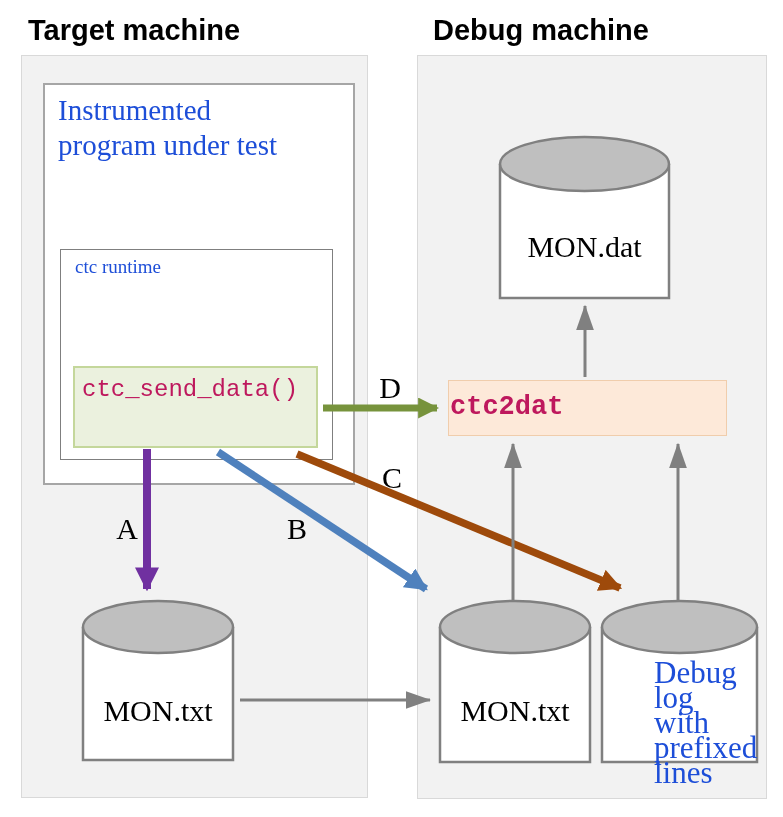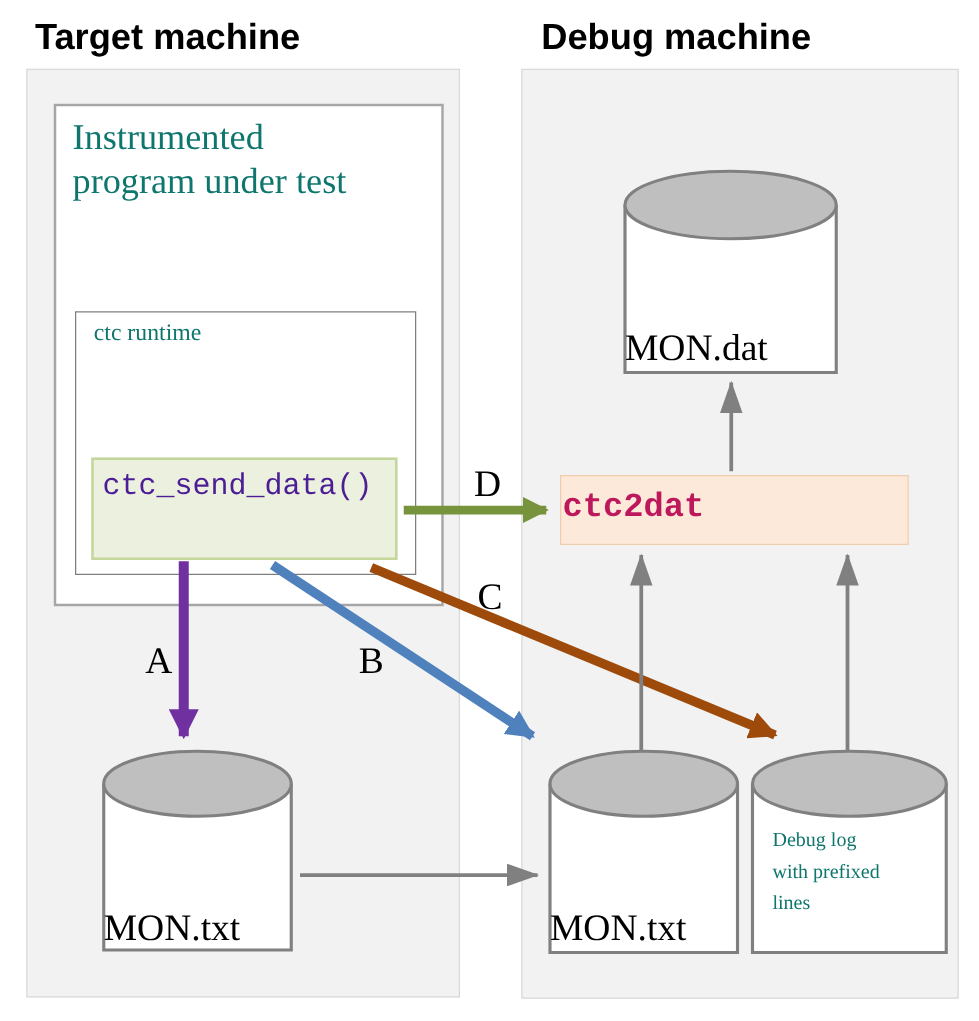--- a/index.html
+++ b/index.html
@@ -11,34 +11,34 @@
     position:absolute;background:#F2F2F2;border:1.5px solid #D9D9D9;
     box-sizing:border-box;z-index:0;
   }
   .heading{
     position:absolute;font-family:"Liberation Sans",sans-serif;
     font-weight:bold;font-size:29px;color:#000;z-index:3;white-space:nowrap;
   }
   .box{position:absolute;box-sizing:border-box;z-index:1;}
   .box-white{background:#ffffff;}
   .serif-label{
-    position:absolute;font-family:"Liberation Serif",serif;color:#0f766e;
+    position:absolute;font-family:"Liberation Serif",serif;color:#1d4ed8;
     z-index:3;white-space:pre-line;
   }
   .mono-label{
     position:absolute;font-family:"Liberation Mono","DejaVu Sans Mono",monospace;
-    color:#4c1d95;z-index:3;white-space:nowrap;
+    color:#be185d;z-index:3;white-space:nowrap;
   }
   .arrow-label{
     position:absolute;font-family:"Liberation Serif",serif;font-size:30px;color:#000;
     z-index:3;transform:translate(-50%,-50%);white-space:nowrap;
   }
   .cyl-label{
     position:absolute;font-family:"Liberation Serif",serif;font-size:30px;color:#000;
-    z-index:3;margin-top:32px;
+    z-index:3;text-align:center;
   }
   #overlay{position:absolute;left:0;top:0;z-index:2;}
 </style>
 </head>
 <body>
 
 <div id="stage">
 
   <div class="panel" style="left:21px;top:55px;width:347px;height:743px;"></div>
   <div class="panel" style="left:417px;top:55px;width:350px;height:744px;"></div>
@@ -53,21 +53,21 @@
 
   <div class="serif-label" style="left:58px;top:93px;font-size:29px;line-height:35px;">Instrumented
 program under test</div>
   <div class="serif-label" style="left:75px;top:256px;font-size:19px;">ctc runtime</div>
   <div class="mono-label" style="left:82px;top:376px;font-size:24px;">ctc_send_data()</div>
   <div class="mono-label" style="left:450px;top:392px;font-size:27px;color:#be185d;font-weight:bold;">ctc2dat</div>
 
   <div class="cyl-label" style="left:500px;top:230px;width:169px;">MON.dat</div>
   <div class="cyl-label" style="left:83px;top:694px;width:150px;">MON.txt</div>
   <div class="cyl-label" style="left:440px;top:694px;width:150px;">MON.txt</div>
-  <div class="serif-label" style="left:618px;top:660px;font-size:16px;line-height:25px;">Debug log
+  <div class="serif-label" style="left:654px;top:660px;font-size:31px;line-height:25px;">Debug log
 with prefixed
 lines</div>
 
   <div class="arrow-label" style="left:127px;top:529px;">A</div>
   <div class="arrow-label" style="left:297px;top:529px;">B</div>
   <div class="arrow-label" style="left:392px;top:478px;">C</div>
   <div class="arrow-label" style="left:390px;top:388px;">D</div>
 
   <svg id="overlay" width="783" height="817" viewBox="0 0 783 817">
     <defs>

